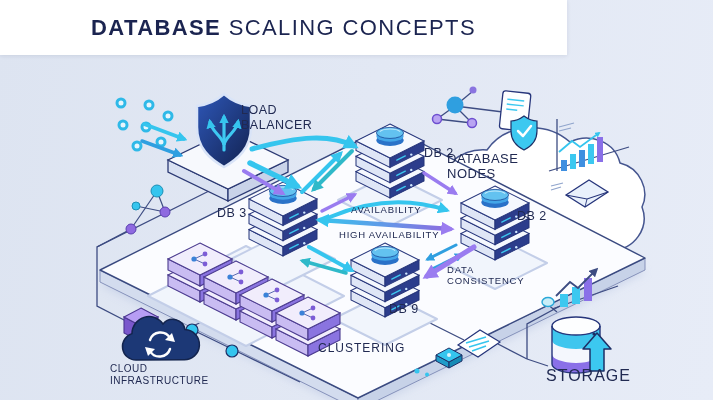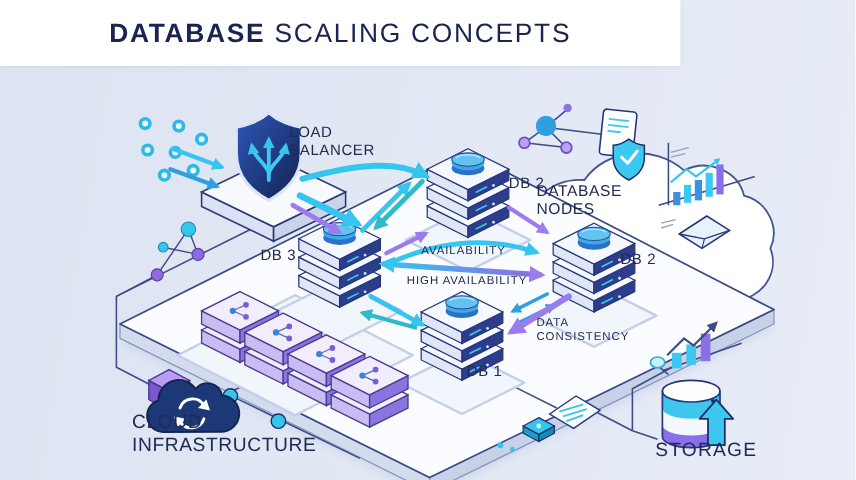--- a/index.html
+++ b/index.html
@@ -289,22 +289,23 @@
     </g>
   </svg>
 
   <div class="lbl" style="left:241px;top:103px;font-size:12.5px">LOAD
 BALANCER</div>
   <div class="lbl" style="left:447px;top:151px;font-size:13px">DATABASE
 NODES</div>
   <div class="lbl" style="left:217px;top:206px;font-size:12.5px">DB 3</div>
   <div class="lbl" style="left:424px;top:146px;font-size:12.5px">DB 2</div>
   <div class="lbl" style="left:517px;top:209px;font-size:12.5px">DB 2</div>
-  <div class="lbl" style="left:389px;top:302px;font-size:12.5px">DB 1</div>
+  <div class="lbl" style="left:389px;top:302px;font-size:12.5px">DB 9</div>
   <div class="lbl" style="left:351px;top:204px;font-size:9.5px;letter-spacing:.8px">AVAILABILITY</div>
   <div class="lbl" style="left:339px;top:229px;font-size:9.5px;letter-spacing:.8px">HIGH AVAILABILITY</div>
   <div class="lbl" style="left:447px;top:264px;font-size:9.5px;letter-spacing:.8px">DATA
 CONSISTENCY</div>
-  <div class="lbl" style="left:110px;top:344px;font-size:16px">CLOUD
+  <div class="lbl" style="left:318px;top:341px;font-size:12px;letter-spacing:1px">CLUSTERING</div>
+  <div class="lbl" style="left:110px;top:363px;font-size:10px">CLOUD
 INFRASTRUCTURE</div>
   <div class="lbl" style="left:546px;top:367px;font-size:16px;letter-spacing:1px">STORAGE</div>
 
 </div>
 
 </body></html>

